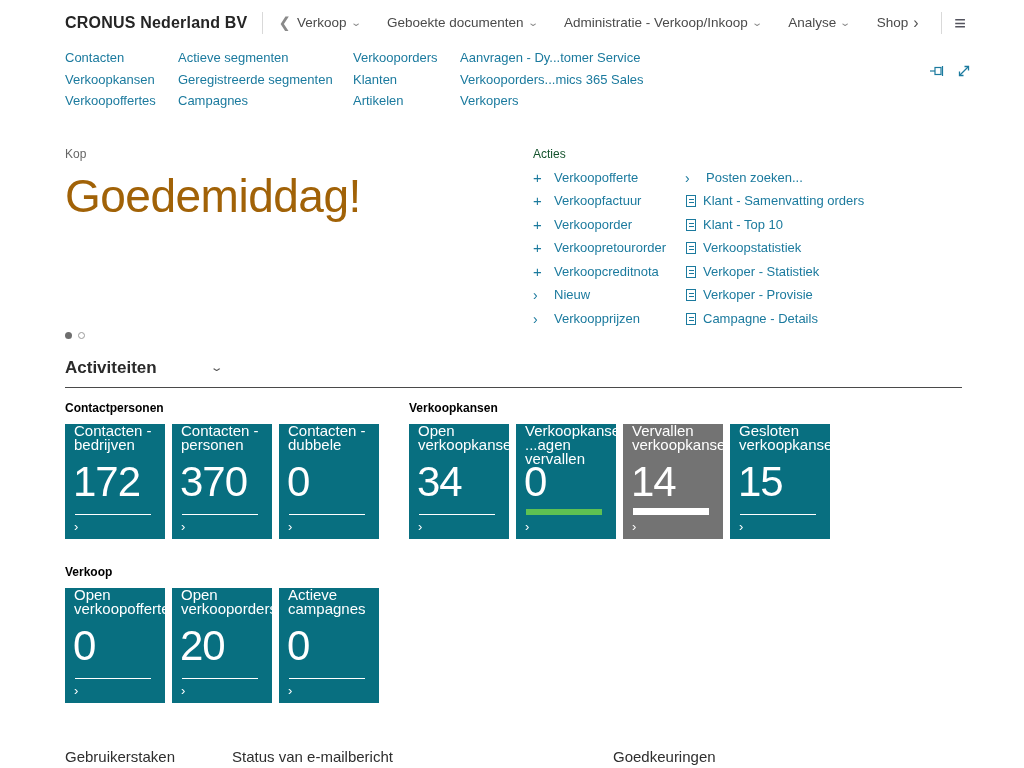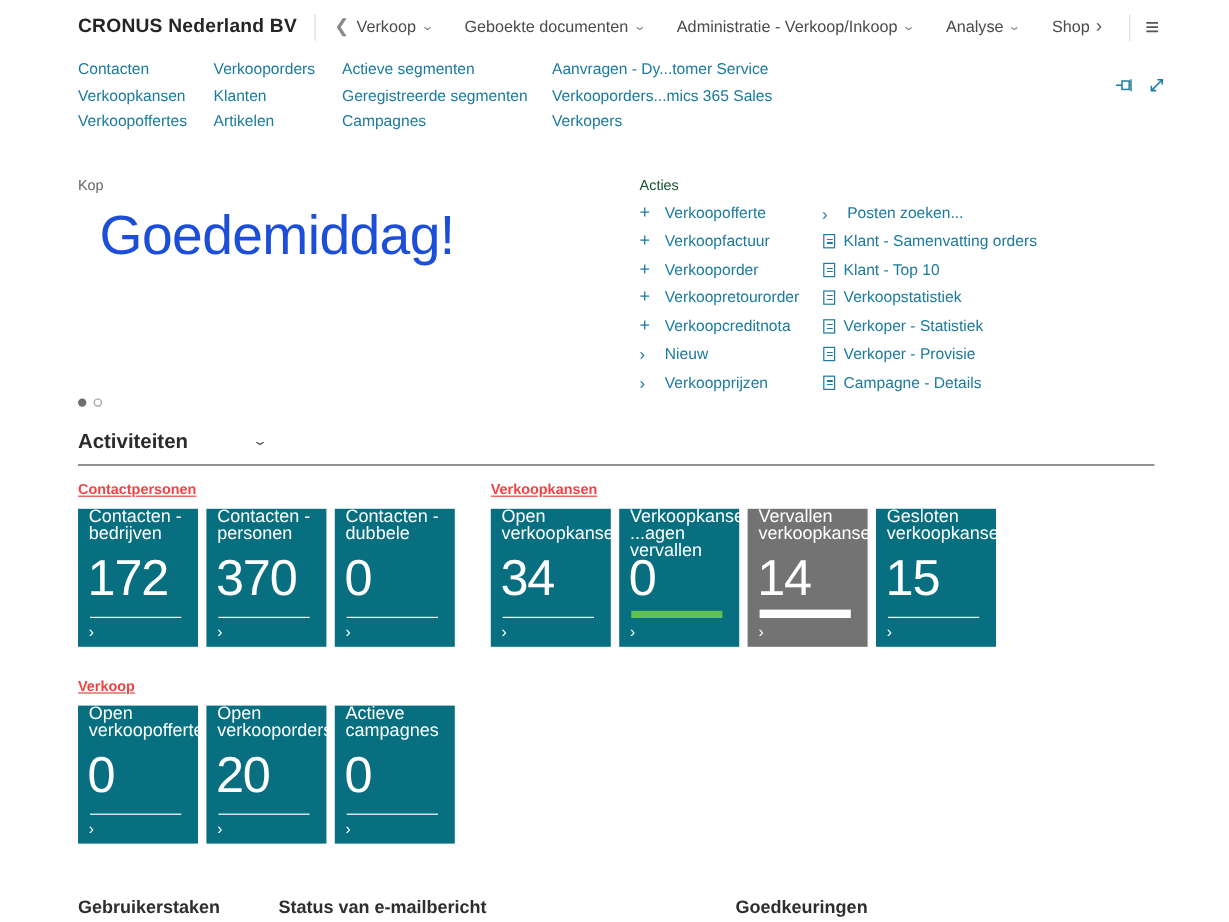--- a/index.html
+++ b/index.html
@@ -25,21 +25,21 @@
   .sn-c1 { width:113px; } .sn-c2 { width:107px; } .sn-c3 { width:175px; }
   .sn-link { font-size:13px; line-height:14.5px; color:#1b7a9e; cursor:pointer; white-space:nowrap; }
   .sn-icons { position:absolute; right:52px; top:18px; display:flex; gap:11px; align-items:center; }
   .sn-icons svg { display:block; cursor:pointer; }
 
   
   .main { padding:0 62px 0 65px; }
   .header-band { display:flex; margin-top:26px; }
   .hb-left { flex:1; }
   .kop-label { font-size:12px; color:#666; margin-bottom:8px; }
-  .greeting { font-size:46px; font-weight:200; color:#1d4ed8; letter-spacing:-.5px;margin-left:18px; }
+  .greeting { font-size:46px; font-weight:200; color:#a16207; letter-spacing:-.5px; }
   .actions { width:429px; flex:none; }
   .actions-title { font-size:12px; color:#14532d; margin-bottom:10px; }
   .action-cols { display:flex; }
   .action-col { display:flex; flex-direction:column; gap:9.5px; }
   .ac1 { width:152px; flex:none; }
   .action-item { display:flex; align-items:center; font-size:13px; color:#1b7a9e;
     line-height:14px; cursor:pointer; white-space:nowrap; }
   .icon-plus { font-size:15px; width:15px; margin-right:6px; text-align:left; font-weight:400; }
   .icon-chevsub { font-size:14px; width:15px; margin-right:6px; }
   .report-icon { display:inline-block; width:10px; height:12px; flex:none;
@@ -53,39 +53,39 @@
   .dot-inactive { background:#fff; border:1px solid #9a9a9a; }
 
   .section-head { display:flex; align-items:center; margin-top:19px; cursor:pointer;gap:48px; }
   .section-title { font-size:17px; font-weight:700; color:#2b2b2b; }
   .section-chev { font-size:11px; color:#555; margin-left:7px; transform:scaleX(1.5); }
   .section-rule { height:1px; background:#4a4a4a; margin-top:9px; }
 
   
   .cue-row { display:flex; margin-top:13px; }
   .cue-group { margin-right:30px; }
-  .group-name { font-size:12px; font-weight:700; color:#ef4444; margin-bottom:9px;text-decoration:underline; }
+  .group-name { font-size:12px; font-weight:700; color:#000000; margin-bottom:9px; }
   .tiles { display:flex; gap:7px; }
   .tile { position:relative; width:100px; height:115px; background:#086f80; color:#fff; cursor:pointer; }
   .tile.red { background:#737373; }
   .tile-label { position:absolute; top:0; left:9px; right:4px; font-size:15px; line-height:14px; }
   .tile-value { position:absolute; top:37px; left:8px; font-size:42px; font-weight:200;
     line-height:1; letter-spacing:-1px; }
   .tile-bar { position:absolute; left:10px; right:14px; bottom:24px; }
   .bar-thin { height:1px; background:#fff; }
   .bar-green { height:6px; background:#5ec152; }
   .bar-white { height:7px; background:#fff; }
   .tile-chevron { position:absolute; left:9px; bottom:6px; font-size:13px; line-height:1; }
 
   .row2 { margin-top:26px; }
 
   
   .bottom-row { display:flex; margin-top:45px; }
   .bottom-block { flex:none; }
-  .bottom-title { font-size:15px; font-weight:700; color:#2e2e2e; margin-bottom:11px; white-space:nowrap; }
+  .bottom-title { font-size:15px; font-weight:400; color:#2e2e2e; margin-bottom:11px; white-space:nowrap; }
   .bb1 { width:131px; margin-right:36px; }
   .bb2 { width:348px; margin-right:33px; }
   .bb3 { width:243px; }
 </style>
 </head>
 <body>
 
 <div class="topbar">
   <span class="company">CRONUS Nederland BV</span>
   <span class="tb-divider"></span>
@@ -115,29 +115,29 @@
   <span class="tb-divider2"></span>
   <span class="hamburger">≡</span>
 </div>
 
 <div class="subnav">
   <div class="sn-col sn-c1">
     <span class="sn-link">Contacten</span>
     <span class="sn-link">Verkoopkansen</span>
     <span class="sn-link">Verkoopoffertes</span>
   </div>
+  <div class="sn-col sn-c3">
+    <span class="sn-link">Actieve segmenten</span>
+    <span class="sn-link">Geregistreerde segmenten</span>
+    <span class="sn-link">Campagnes</span>
+  </div>
   <div class="sn-col sn-c2">
     <span class="sn-link">Verkooporders</span>
     <span class="sn-link">Klanten</span>
     <span class="sn-link">Artikelen</span>
-  </div>
-  <div class="sn-col sn-c3">
-    <span class="sn-link">Actieve segmenten</span>
-    <span class="sn-link">Geregistreerde segmenten</span>
-    <span class="sn-link">Campagnes</span>
   </div>
   <div class="sn-col">
     <span class="sn-link">Aanvragen - Dy...tomer Service</span>
     <span class="sn-link">Verkooporders...mics 365 Sales</span>
     <span class="sn-link">Verkopers</span>
   </div>
   <div class="sn-icons">
     <svg width="16" height="16" viewBox="0 0 16 16">
       <g stroke="#1b7a9e" stroke-width="1.2" fill="none">
         <line x1="1" y1="8" x2="6" y2="8"></line>

